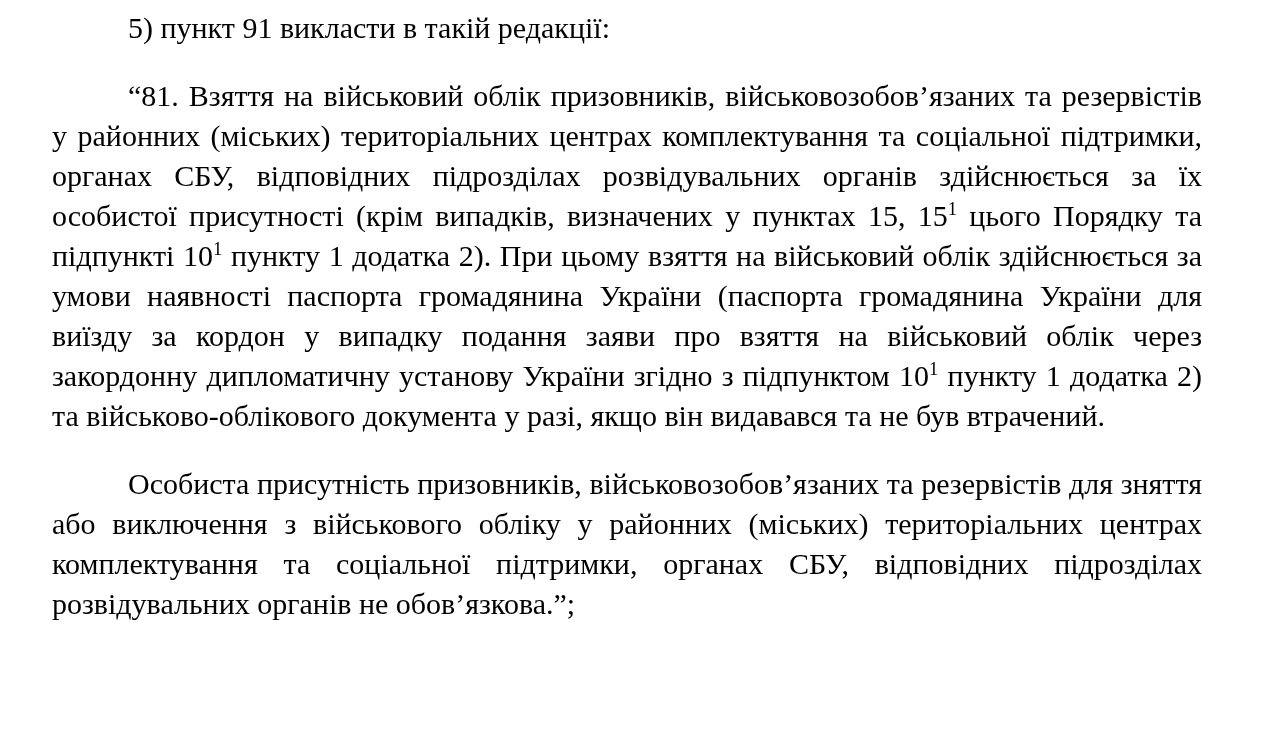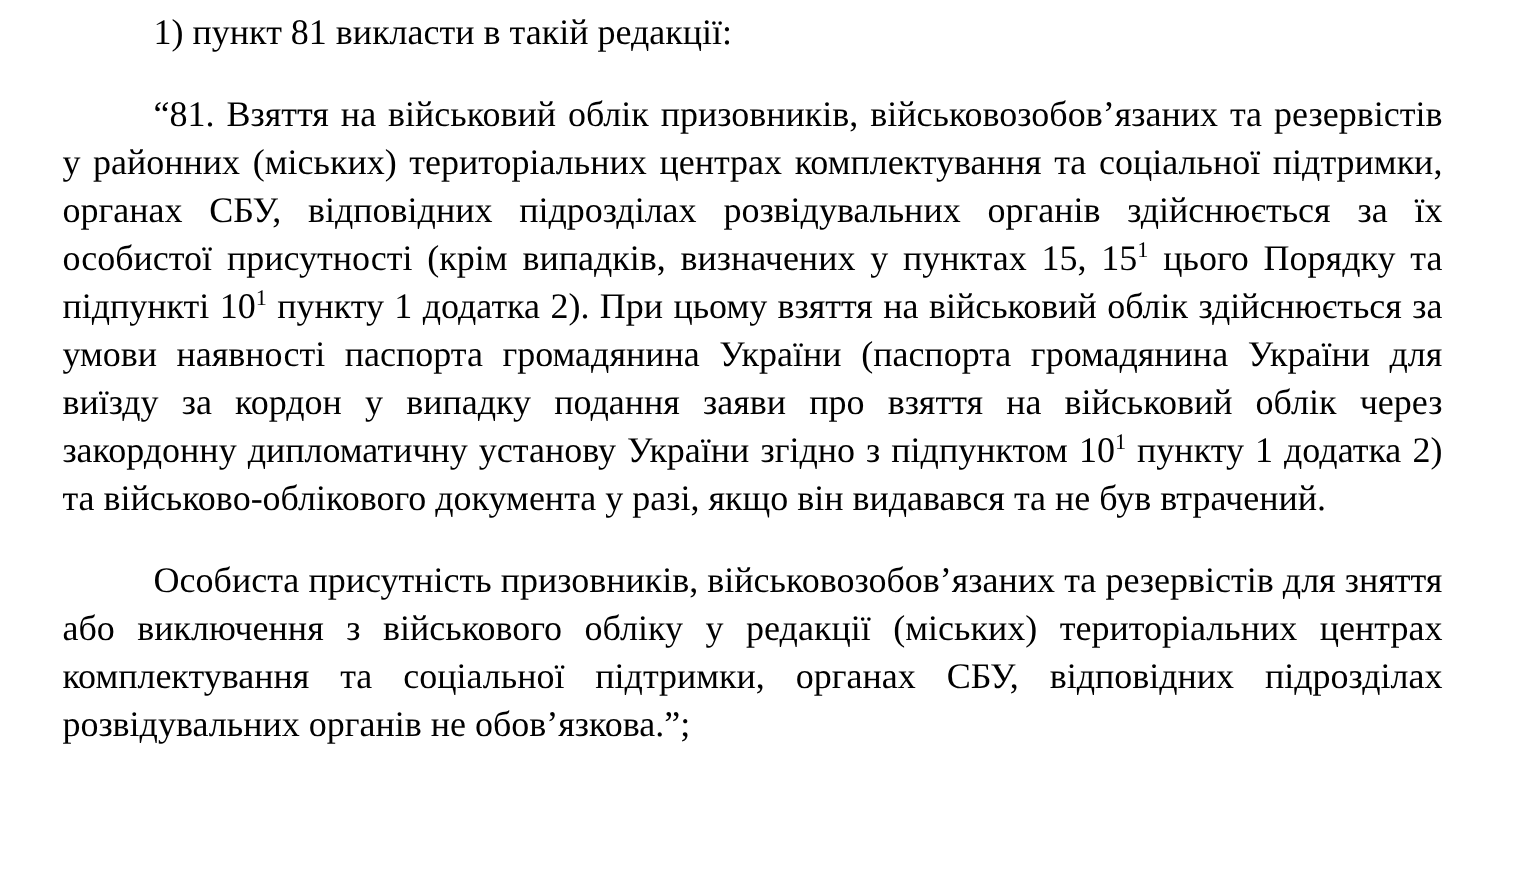--- a/index.html
+++ b/index.html
@@ -39,24 +39,24 @@
     line-height: 0;
     vertical-align: super;
   }
 </style>
 </head>
 <body>
 
 <div class="page">
 
   <p class="para indent">
-    <span>1) пункт 81 викласти в такій редакції:</span>
+    <span>5) пункт 91 викласти в такій редакції:</span>
   </p>
 
   <p class="para indent">
     <span>“81. Взяття на військовий облік призовників, військовозобов’язаних та резервістів у районних (міських) територіальних центрах комплектування та соціальної підтримки, органах СБУ, відповідних підрозділах розвідувальних органів здійснюється за їх особистої присутності (крім випадків, визначених у пунктах 15, 15</span><sup>1</sup><span> цього Порядку та підпункті 10</span><sup>1</sup><span> пункту 1 додатка 2). При цьому взяття на військовий облік здійснюється за умови наявності паспорта громадянина України (паспорта громадянина України для виїзду за кордон у випадку подання заяви про взяття на військовий облік через закордонну дипломатичну установу України згідно з підпунктом 10</span><sup>1</sup><span> пункту 1 додатка 2) та військово-облікового документа у разі, якщо він видавався та не був втрачений.</span>
   </p>
 
   <p class="para indent">
-    <span>Особиста присутність призовників, військовозобов’язаних та резервістів для зняття або виключення з військового обліку у редакції (міських) територіальних центрах комплектування та соціальної підтримки, органах СБУ, відповідних підрозділах розвідувальних органів не обов’язкова.”;</span>
+    <span>Особиста присутність призовників, військовозобов’язаних та резервістів для зняття або виключення з військового обліку у районних (міських) територіальних центрах комплектування та соціальної підтримки, органах СБУ, відповідних підрозділах розвідувальних органів не обов’язкова.”;</span>
   </p>
 
 </div>
 
 </body></html>

